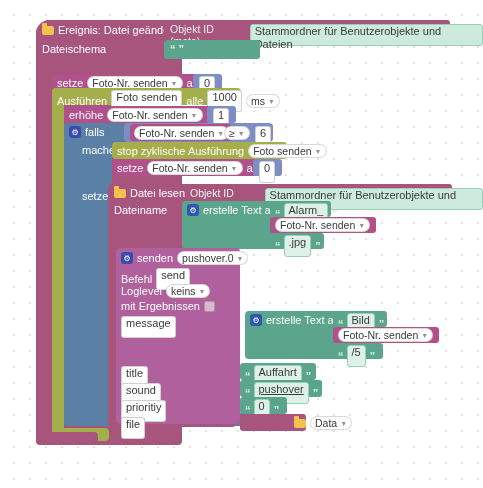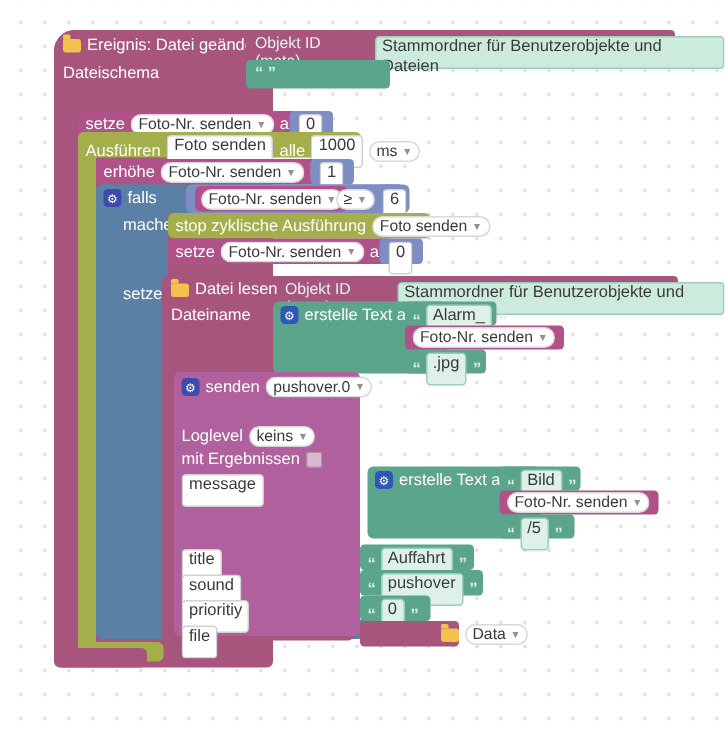--- a/index.html
+++ b/index.html
@@ -256,20 +256,24 @@
 
   <div class="row" style="left:121px; top:251px;">
     <span class="gear">⚙</span>
     <span class="lbl">senden</span>
     <span class="drop">
       <span>pushover.0</span>
       <span class="caret">▼</span>
     </span>
   </div>
 
+  <div class="row" style="left:121px; top:268px;">
+    <span class="lbl">Befehl</span>
+    <span class="fld">send</span>
+  </div>
 
   <div class="row" style="left:121px; top:300px;">
     <span class="lbl">mit Ergebnissen</span>
     <span class="chk"></span>
   </div>
 
   <div class="row" style="left:121px; top:284px;">
     <span class="lbl">Loglevel</span>
     <span class="drop">
       <span>keins</span>
@@ -310,21 +314,21 @@
   <div class="row" style="left:245px; top:365px;">
     <span class="q">“</span>
     <span class="fld" style="background:#ddf1e8; border-color:#9ccdb8;">Auffahrt</span>
     <span class="q">”</span>
   </div>
 
   <span class="fld" style="position:absolute; left:121px; top:383px;">sound</span>
   <div style="position:absolute; left:240px; top:380px; width:82px; height:17px; background:#5ba58c; border-radius:3px;"></div>
   <div class="row" style="left:245px; top:382px;">
     <span class="q">“</span>
-    <span class="fld" style="background:#ddf1e8; border-color:#9ccdb8;">pushover</span>
+    <span class="fld" style="background:#ddf1e8; border-color:#9ccdb8;text-decoration:underline;">pushover</span>
     <span class="q">”</span>
   </div>
 
   <span class="fld" style="position:absolute; left:121px; top:400px;">prioritiy</span>
   <div style="position:absolute; left:240px; top:397px; width:47px; height:17px; background:#5ba58c; border-radius:3px;"></div>
   <div class="row" style="left:245px; top:399px;">
     <span class="q">“</span>
     <span class="fld" style="background:#ddf1e8; border-color:#9ccdb8;">0</span>
     <span class="q">”</span>
   </div>

